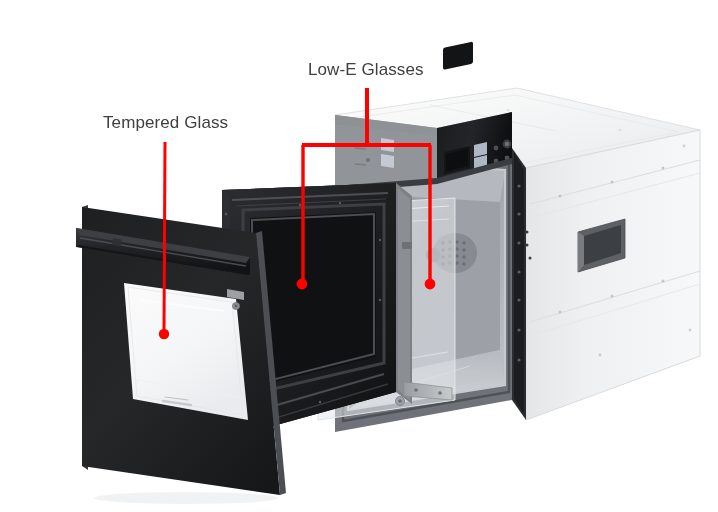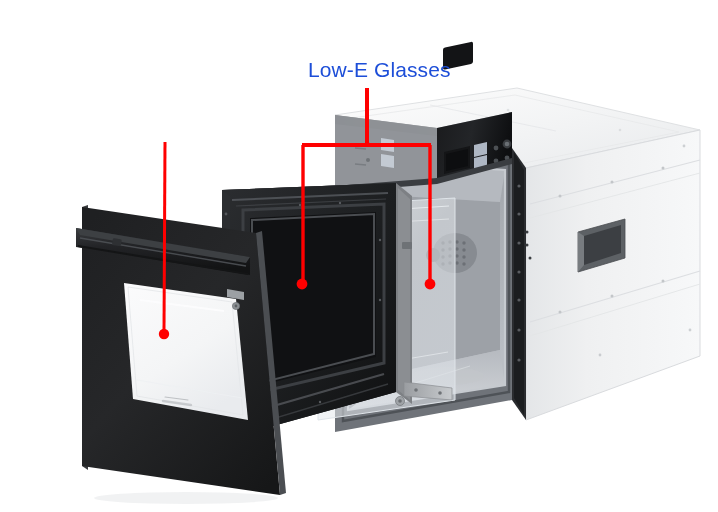--- a/index.html
+++ b/index.html
@@ -8,22 +8,22 @@
     width:718px;height:512px;
     background:#ffffff;
     font-family:"Liberation Sans", sans-serif;
     overflow:hidden;
     position:relative;
   }
   #stage{position:absolute;left:0;top:0;width:718px;height:512px;}
   .layer{position:absolute;left:0;top:0;width:718px;height:512px;}
   .callout-text{
     position:absolute;
-    color:#1d4ed8;
-    font-size:21px;
+    color:#404040;
+    font-size:17px;
     line-height:20px;
     letter-spacing:.1px;
     white-space:nowrap;
     font-family:"Liberation Sans", sans-serif;
   }
   #label-tempered{left:103px;top:113px;}
   #label-lowe{left:308px;top:60px;}
   svg{display:block;}
 </style>
 </head>
@@ -309,16 +309,17 @@
     <g>
       <line x1="367" y1="88" x2="367" y2="146" stroke="#ff0000" stroke-width="4"></line>
       <line x1="302" y1="145" x2="431" y2="145" stroke="#ff0000" stroke-width="4"></line>
       <line x1="303" y1="145" x2="303" y2="281" stroke="#ff0000" stroke-width="3.4"></line>
       <line x1="430" y1="145" x2="430" y2="281" stroke="#ff0000" stroke-width="3.4"></line>
       <circle cx="302" cy="284" r="5.4" fill="#ff0000"></circle>
       <circle cx="430" cy="284" r="5.4" fill="#ff0000"></circle>
     </g>
   </svg>
 
+  <div class="callout-text" id="label-tempered">Tempered Glass</div>
 
   <div class="callout-text" id="label-lowe">Low-E Glasses</div>
 
 </div>
 
 </body></html>

